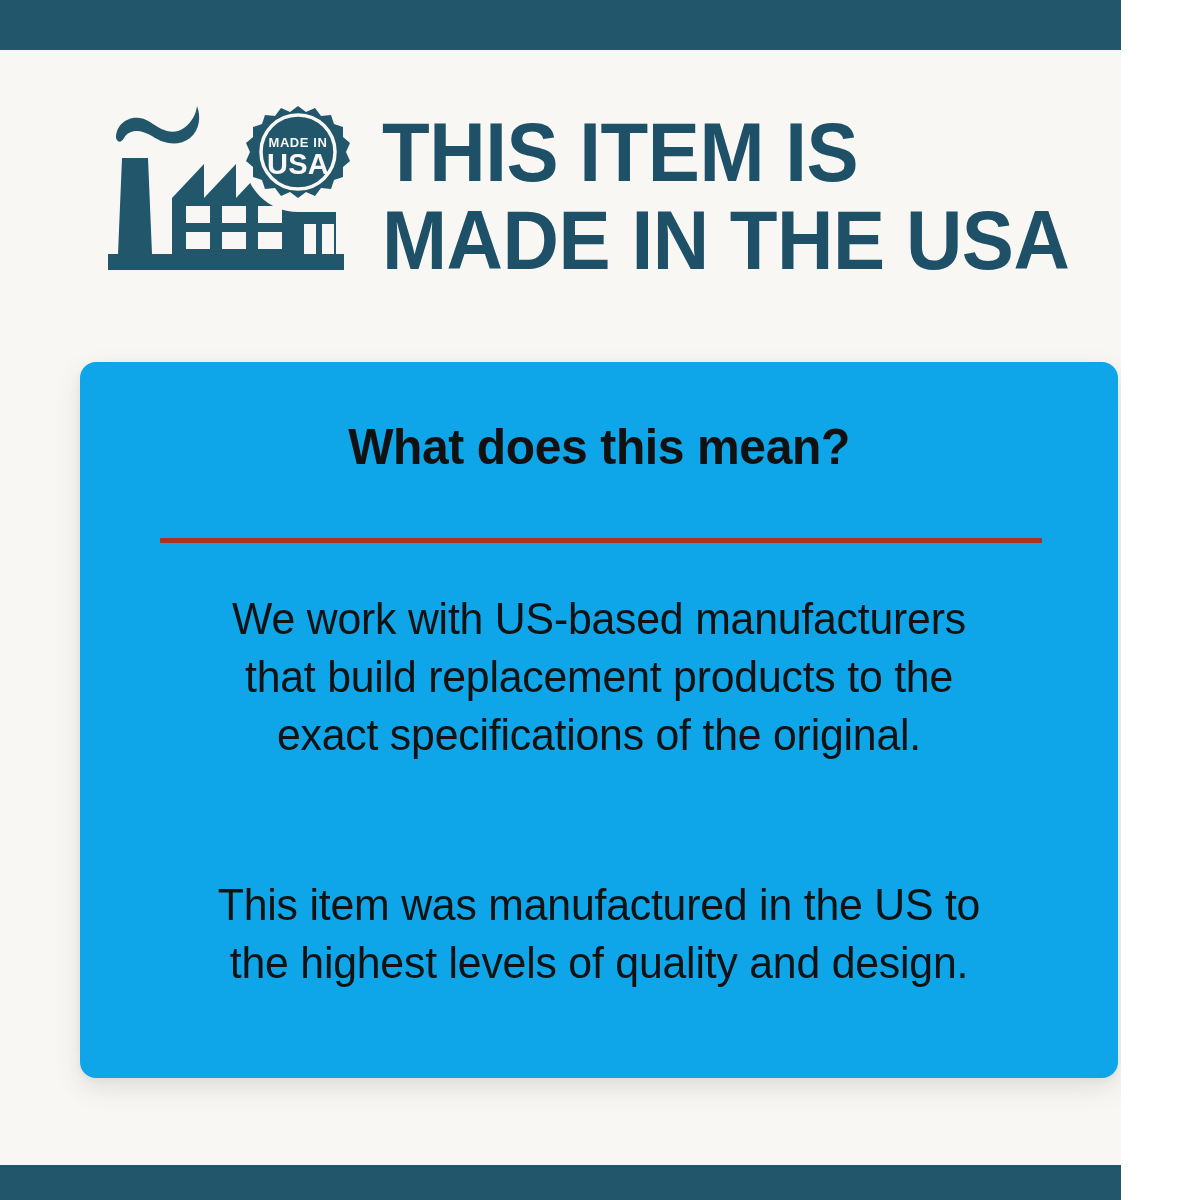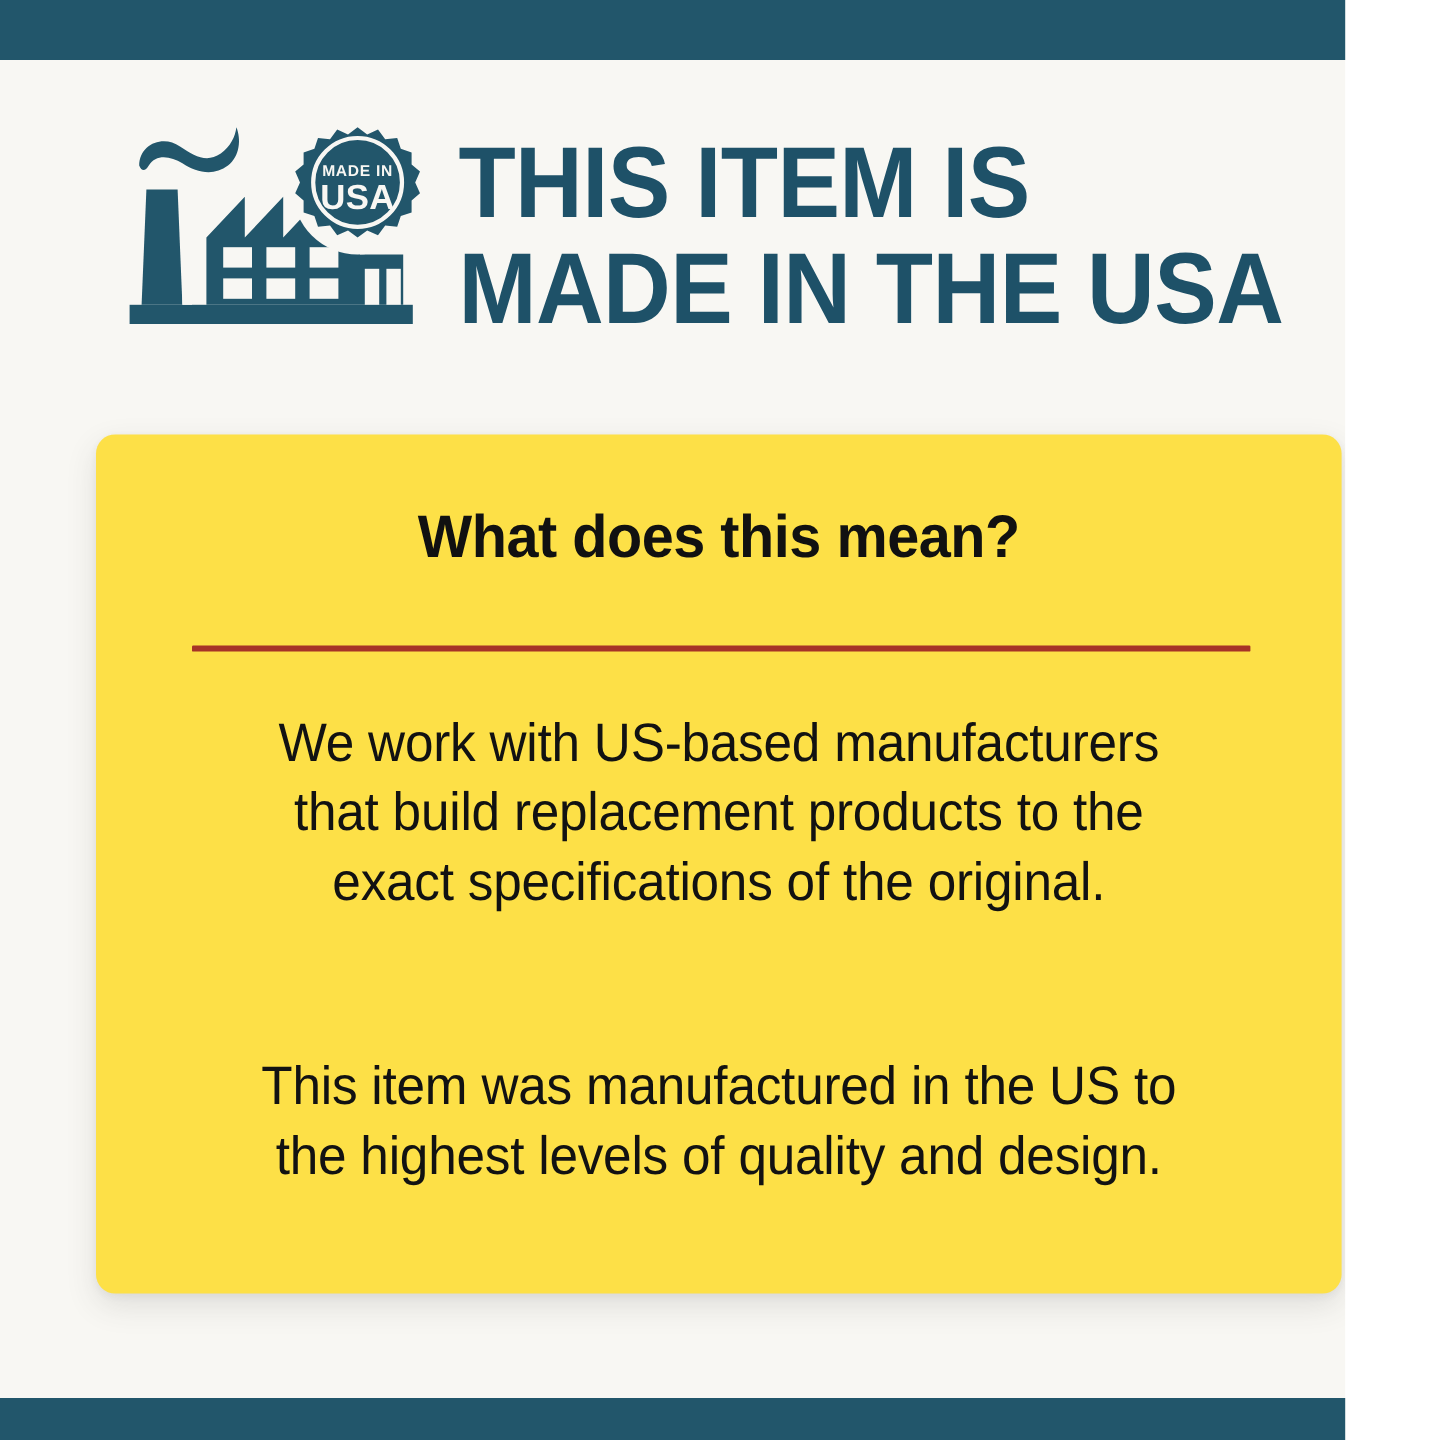--- a/index.html
+++ b/index.html
@@ -63,21 +63,21 @@
   }
   .headline .ln { display: block; }
 
   
   .card {
     position: absolute;
     left: 80px;
     top: 362px;
     width: 1038px;
     height: 716px;
-    background: #fde047;
+    background: #0ea5e9;
     border-radius: 16px;
     box-shadow: 0 10px 26px rgba(60,60,60,0.13),
                 0 2px 6px rgba(60,60,60,0.06);
   }
 
   .card-title {
     position: absolute;
     left: 0;
     top: 58px;
     width: 1038px;

